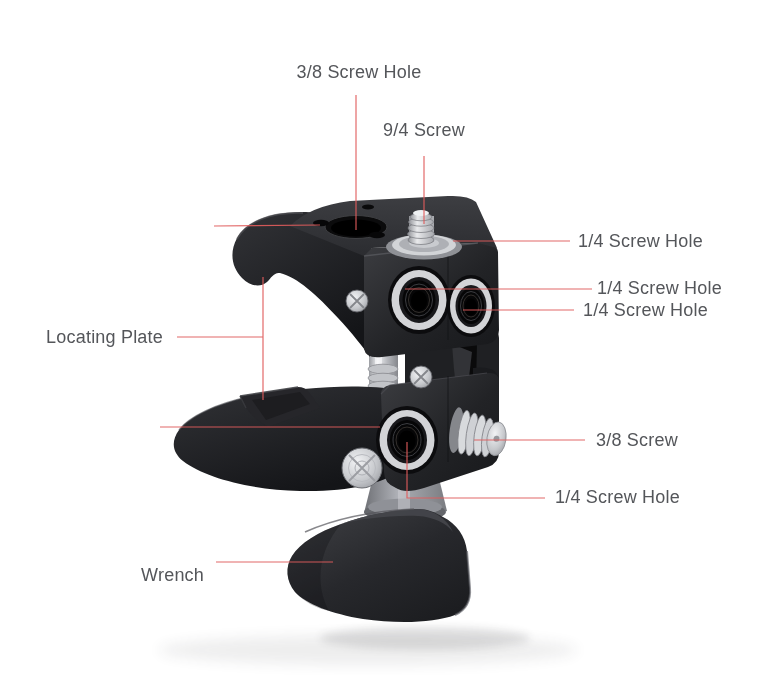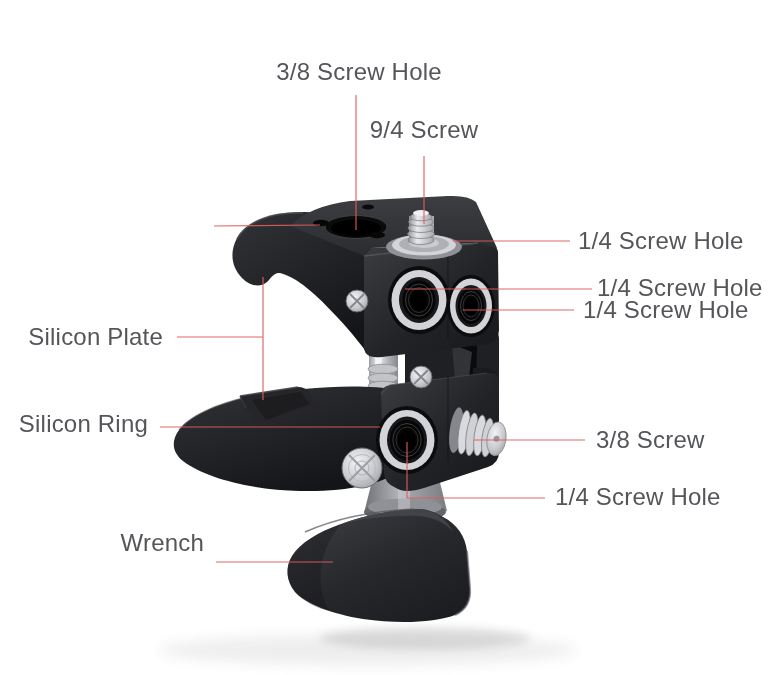--- a/index.html
+++ b/index.html
@@ -8,21 +8,21 @@
     --bg:#ffffff;
   }
   *{margin:0;padding:0;box-sizing:border-box;}
   html,body{width:768px;height:675px;background:var(--bg);overflow:hidden;}
   body{font-family:"Liberation Sans","DejaVu Sans",sans-serif;}
   .stage{position:relative;width:768px;height:675px;background:var(--bg);}
   .layer{position:absolute;left:0;top:0;width:768px;height:675px;}
   .label{
     position:absolute;
     color:var(--label-color);
-    font-size:24px;
+    font-size:18px;
     line-height:22px;
     letter-spacing:0.2px;
     white-space:nowrap;
     font-weight:400;
   }
   .label.center{transform:translateX(-50%);}
   .leaders{stroke:var(--accent);stroke-width:1.2;fill:none;opacity:0.92;}
 </style>
 </head>
 <body>
@@ -245,19 +245,18 @@
     <path d="M474,440 L585,440"></path>
     <path d="M407,442 L407,498 L545,498"></path>
     <path d="M216,562 L333,562"></path>
   </svg>
 
   <div class="label center" style="left:359px;top:61px;">3/8 Screw Hole</div>
   <div class="label center" style="left:424px;top:119px;">9/4 Screw</div>
   <div class="label" style="left:578px;top:230px;">1/4 Screw Hole</div>
   <div class="label" style="left:597px;top:277px;">1/4 Screw Hole</div>
   <div class="label" style="left:583px;top:299px;">1/4 Screw Hole</div>
-  <div class="label" style="right:605px;top:326px;">Silicon Plate</div>
-  <div class="label" style="right:620px;top:413px;">Silicon Ring</div>
+  <div class="label" style="right:605px;top:326px;">Locating Plate</div>
   <div class="label" style="left:596px;top:429px;">3/8 Screw</div>
   <div class="label" style="left:555px;top:486px;">1/4 Screw Hole</div>
-  <div class="label" style="right:564px;top:532px;">Wrench</div>
+  <div class="label" style="right:564px;top:564px;">Wrench</div>
 
 </div>
 
 </body></html>

